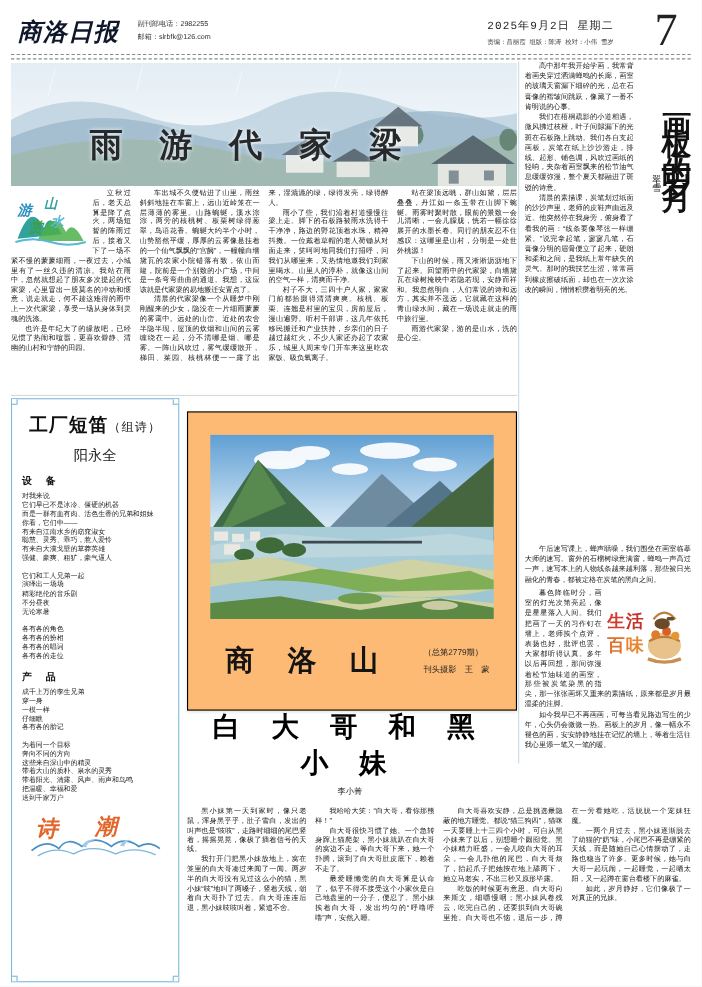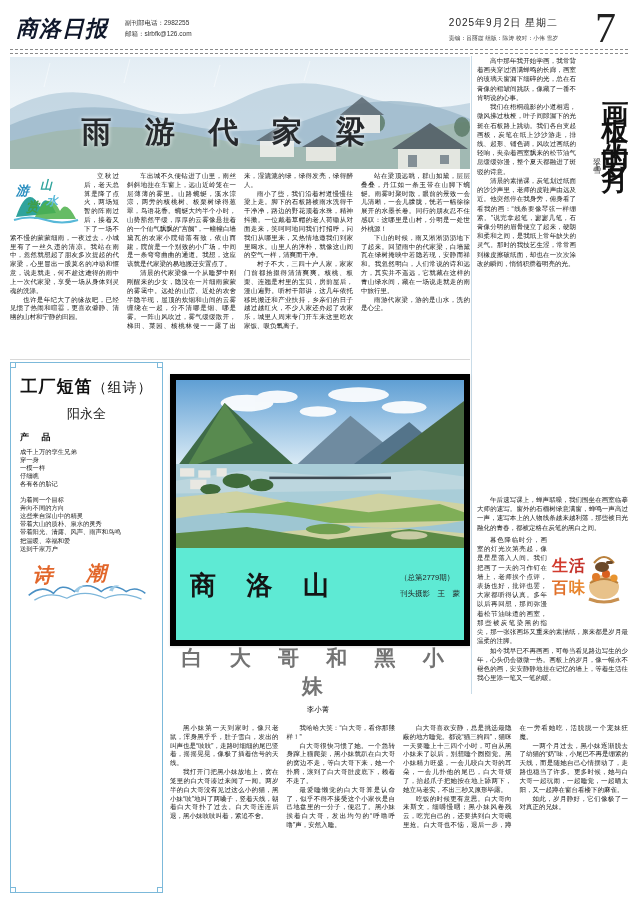--- a/index.html
+++ b/index.html
@@ -6,21 +6,21 @@
   body{background:#e9e9e9;font-family:"Liberation Sans","DejaVu Sans",sans-serif;}
   #page{position:relative;width:638px;height:897px;background:#ffffff;margin:0 auto;overflow:hidden;color:#1a1a1a;}
 
   
   .header{position:absolute;left:0;top:0;width:638px;height:50px;}
   .masthead{position:absolute;left:16px;top:14px;font-family:Liberation Serif, serif;
     font-weight:bold;font-style:italic;font-size:22px;color:#0f172a;letter-spacing:1px;}
   .contact{position:absolute;left:125px;top:17px;font-size:6.5px;line-height:1.7;color:#333;}
   .section-head{position:absolute;left:0;width:638px;top:12px;text-align:center;
     font-size:25px;color:#3c3c3c;letter-spacing:14px;font-family:"Liberation Serif","DejaVu Serif",serif;}
-  .date-block{position:absolute;right:80px;top:16px;text-align:center;}
+  .date-block{position:absolute;right:80px;top:16px;text-align:center;font-family:Liberation Mono, monospace;}
   .date-line{font-size:10px;color:#222;letter-spacing:1px;}
   .credits-line{font-size:5.8px;color:#444;margin-top:4px;}
   .page-num{position:absolute;right:22px;top:4px;font-family:"Liberation Serif","DejaVu Serif",serif;
     font-size:42px;color:#222;font-weight:normal;}
   .header-rule{position:absolute;left:10px;right:10px;top:49px;height:3px;
     border-top:1px dashed #8a8a8a;border-bottom:1px dashed #8a8a8a;}
 
   
   .banner{position:absolute;left:10px;top:57px;width:460px;height:112px;overflow:hidden;}
   .banner svg{position:absolute;left:0;top:0;width:100%;height:100%;}
@@ -36,29 +36,29 @@
   .col-logo{float:left;width:70px;height:52px;margin:1px 4px 2px 0;}
 
   .hdiv{position:absolute;left:10px;top:359px;width:460px;height:1px;background:#d8d8d8;}
   .vdiv{position:absolute;left:471px;top:56px;width:1px;height:638px;background:#c9dce8;}
 
   
   .poem-box{position:absolute;left:10px;top:362px;width:153px;height:531px;border:1px solid #7cb9da;
     box-sizing:border-box;padding:12px 9px 4px;overflow:hidden;}
   .poem-box .corner{position:absolute;width:7px;height:7px;border:1px solid #7cb9da;background:#fff;}
   .poem-title{text-align:center;font-size:17px;font-weight:bold;color:#111;letter-spacing:1px;}
-  .poem-title .suffix{font-size:14px;font-weight:normal;}
+  .poem-title .suffix{font-size:11px;font-weight:normal;}
   .poem-author{text-align:center;font-size:13px;margin:7px 0 6px;color:#222;}
   .poem-section-head{font-size:9px;font-weight:bold;letter-spacing:5px;margin:8px 0 4px;color:#111;}
   .poem-lines{font-size:6.3px;line-height:1.28;white-space:pre-line;color:#222;}
   .poem-logo{margin-top:6px;text-align:center;}
 
   
-  .photo-card{position:absolute;left:170px;top:374px;width:300px;height:272px;background:#5eead4;
-    border:6px solid #000000;box-shadow:0 1px 3px rgba(0,0,0,.12);box-sizing:border-box;padding:0;}
+  .photo-card{position:absolute;left:170px;top:374px;width:300px;height:272px;background:#fdba74;
+    border:1px solid #000000;box-shadow:0 1px 3px rgba(0,0,0,.12);box-sizing:border-box;padding:20px;}
   .photo-frame{width:100%;height:168px;overflow:hidden;}
   .photo-frame svg{width:100%;height:100%;display:block;}
   .photo-caption{display:flex;align-items:center;margin-top:20px;}
   .photo-title{flex:1;font-family:"Liberation Serif","DejaVu Serif",serif;font-weight:bold;
     font-size:26px;letter-spacing:12px;color:#141414;padding-left:14px;}
   .photo-meta{font-size:7.5px;line-height:2.1;text-align:left;color:#222;padding-right:4px;}
 
   
   .right-article{position:absolute;left:477px;top:56px;width:151px;height:638px;overflow:hidden;}
   .ra-top{display:flex;height:436px;overflow:hidden;}
@@ -72,22 +72,22 @@
   .ra-mid{font-size:6.5px;line-height:1.42;text-align:justify;margin-top:3px;}
   .ra-bottom{font-size:6.5px;line-height:1.42;text-align:justify;margin-top:3px;overflow:hidden;}
   .life-badge{float:right;width:76px;height:80px;margin:2px 0 2px 5px;display:flex;align-items:center;}
   .badge-chars{display:grid;grid-template-columns:17px 17px;grid-auto-rows:22px;
     font-family:"Liberation Serif","DejaVu Serif",serif;font-weight:bold;font-size:16px;line-height:22px;}
   .bc0{color:#d23b2e;} .bc1{color:#c5332b;} .bc2{color:#e0702a;} .bc3{color:#e8862f;}
 
   
   .bottom-article{position:absolute;left:170px;top:644px;width:458px;height:249px;}
   .ba-head{width:296px;text-align:center;}
-  .ba-title{font-family:"Liberation Serif","DejaVu Serif",serif;font-weight:bold;font-size:21px;
-    letter-spacing:11px;color:#737373;}
+  .ba-title{font-family:"Liberation Serif","DejaVu Serif",serif;font-weight:bold;font-size:25px;
+    letter-spacing:11px;color:#000000;}
   .ba-author{font-size:7.5px;margin-top:5px;color:#222;}
   .ba-body{margin-top:9px;height:190px;column-count:4;column-gap:8px;font-size:6.5px;line-height:1.36;
     text-align:justify;color:#161616;overflow:hidden;}
   .ba-body p{margin:0;text-indent:2em;}
 </style>
 </head>
 <body>
 
 <div id="page">
 
@@ -163,20 +163,42 @@
     <div class="corner" style="left:-4px;top:-4px;"></div>
     <div class="corner" style="right:-4px;top:-4px;"></div>
     <div class="corner" style="left:-4px;bottom:-4px;"></div>
     <div class="corner" style="right:-4px;bottom:-4px;"></div>
 
     <div class="poem-title">
       <span>工厂短笛</span><span class="suffix">（组诗）</span>
     </div>
     <div class="poem-author">阳永全</div>
 
+    <div class="poem-section">
+      <div class="poem-section-head">设  备</div>
+      <div class="poem-lines">对我来说
+它们早已不是冰冷、僵硬的机器
+而是一群有血有肉、活色生香的兄弟和姐妹
+你看，它们中——
+有来自江南水乡的窈窕淑女
+聪慧、灵秀、乖巧，惹人爱怜
+有来自大漠戈壁的草莽英雄
+强健、豪爽、粗犷，豪气逼人
+
+它们和工人兄弟一起
+演绎出一场场
+精彩绝伦的音乐剧
+不分昼夜
+无论寒暑
+
+各有各的角色
+各有各的扮相
+各有各的唱词
+各有各的走位</div>
+    </div>
     <div class="poem-section">
       <div class="poem-section-head">产  品</div>
       <div class="poem-lines">成千上万的孪生兄弟
 穿一身
 一模一样
 仔细瞧
 各有各的胎记
 
 为着同一个目标
 奔向不同的方向

